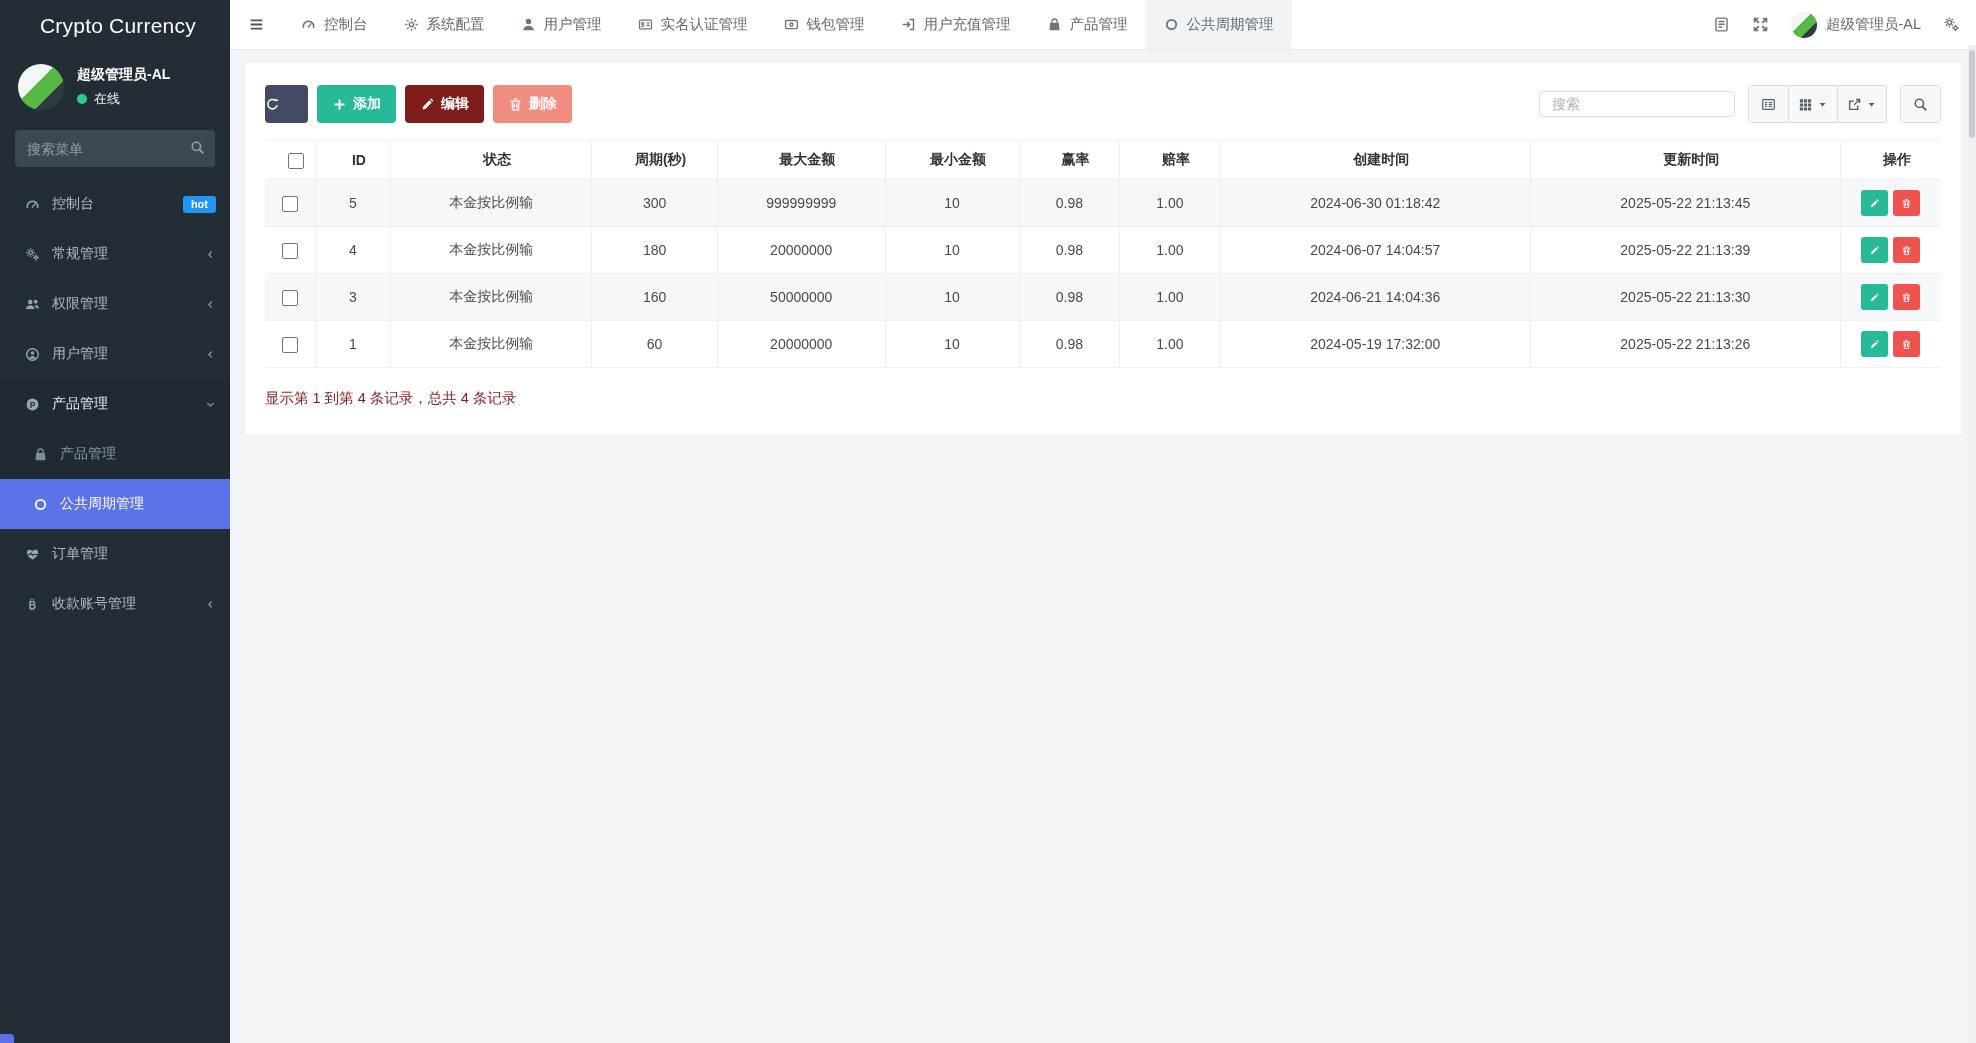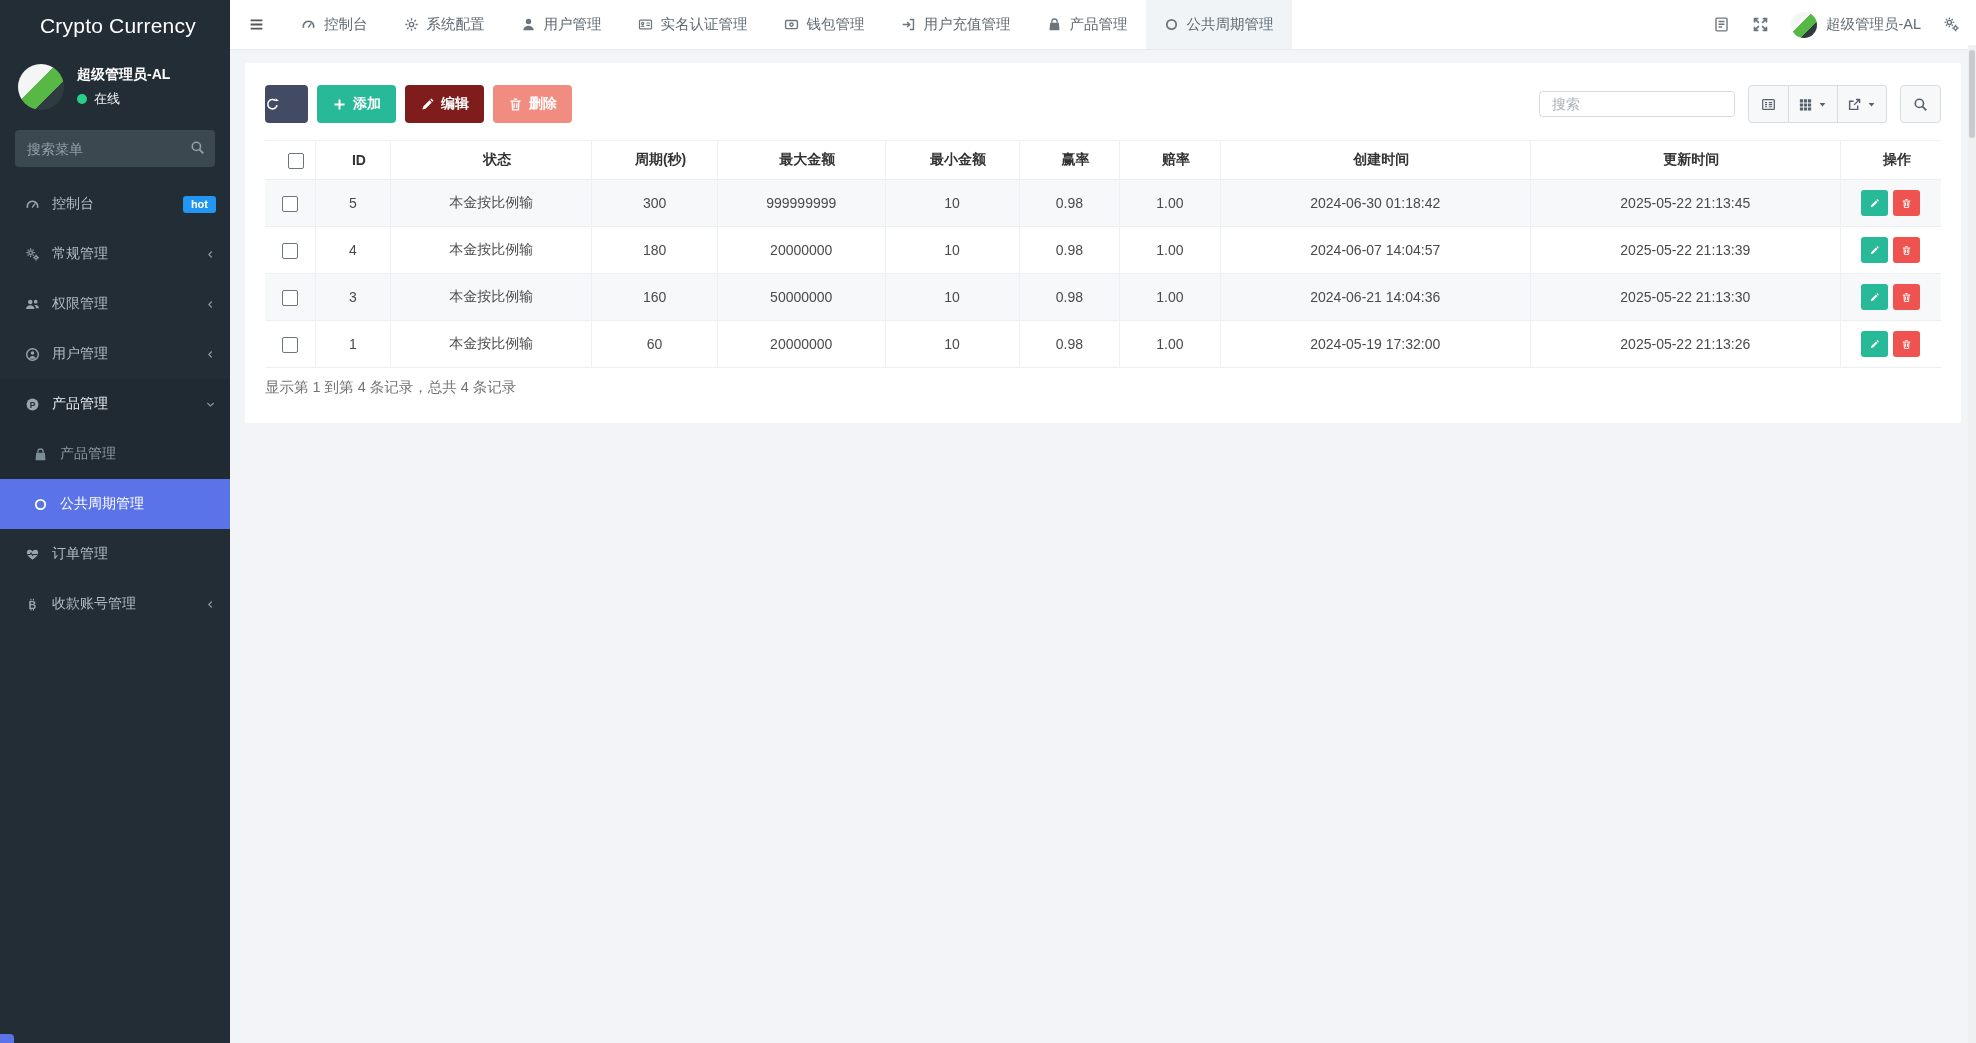--- a/index.html
+++ b/index.html
@@ -83,21 +83,21 @@
   td { height:47px; }
   tbody tr { border-top:1px solid #eceff1; }
   tbody tr:nth-child(odd) { background:#f6f8f9; }
   tbody tr:last-child { border-bottom:1px solid #eceff1; }
   input[type=checkbox] { appearance:none; width:16px; height:16px; border:1.5px solid #6b7680;
     border-radius:2px; background:#fff; vertical-align:middle; cursor:pointer; }
   .act { width:27px; height:26px; border:0; border-radius:3px; color:#fff; display:inline-flex;
     align-items:center; justify-content:center; cursor:pointer; }
   .act.edit { background:#27b998; margin-right:5px; }
   .act.del { background:#ef5350; }
-  .summary { margin-top:10px; font-size:14.5px; color:#737373; }
+  .summary { margin-top:21px; font-size:14.5px; color:#7f1d1d; }
 
   
   .vscroll { position:fixed; right:0; top:45px; bottom:0; width:8px; background:#eef0f1; }
   .vscroll .thumb { position:absolute; top:5px; left:1px; width:6px; height:88px; background:#c7cbcf; border-radius:3px; }
 
   .ic { width:15px; height:15px; display:block; }
   .ic-lg { width:17px; height:17px; }
   .ic-sm { width:11px; height:11px; }
 </style>
 </head>

